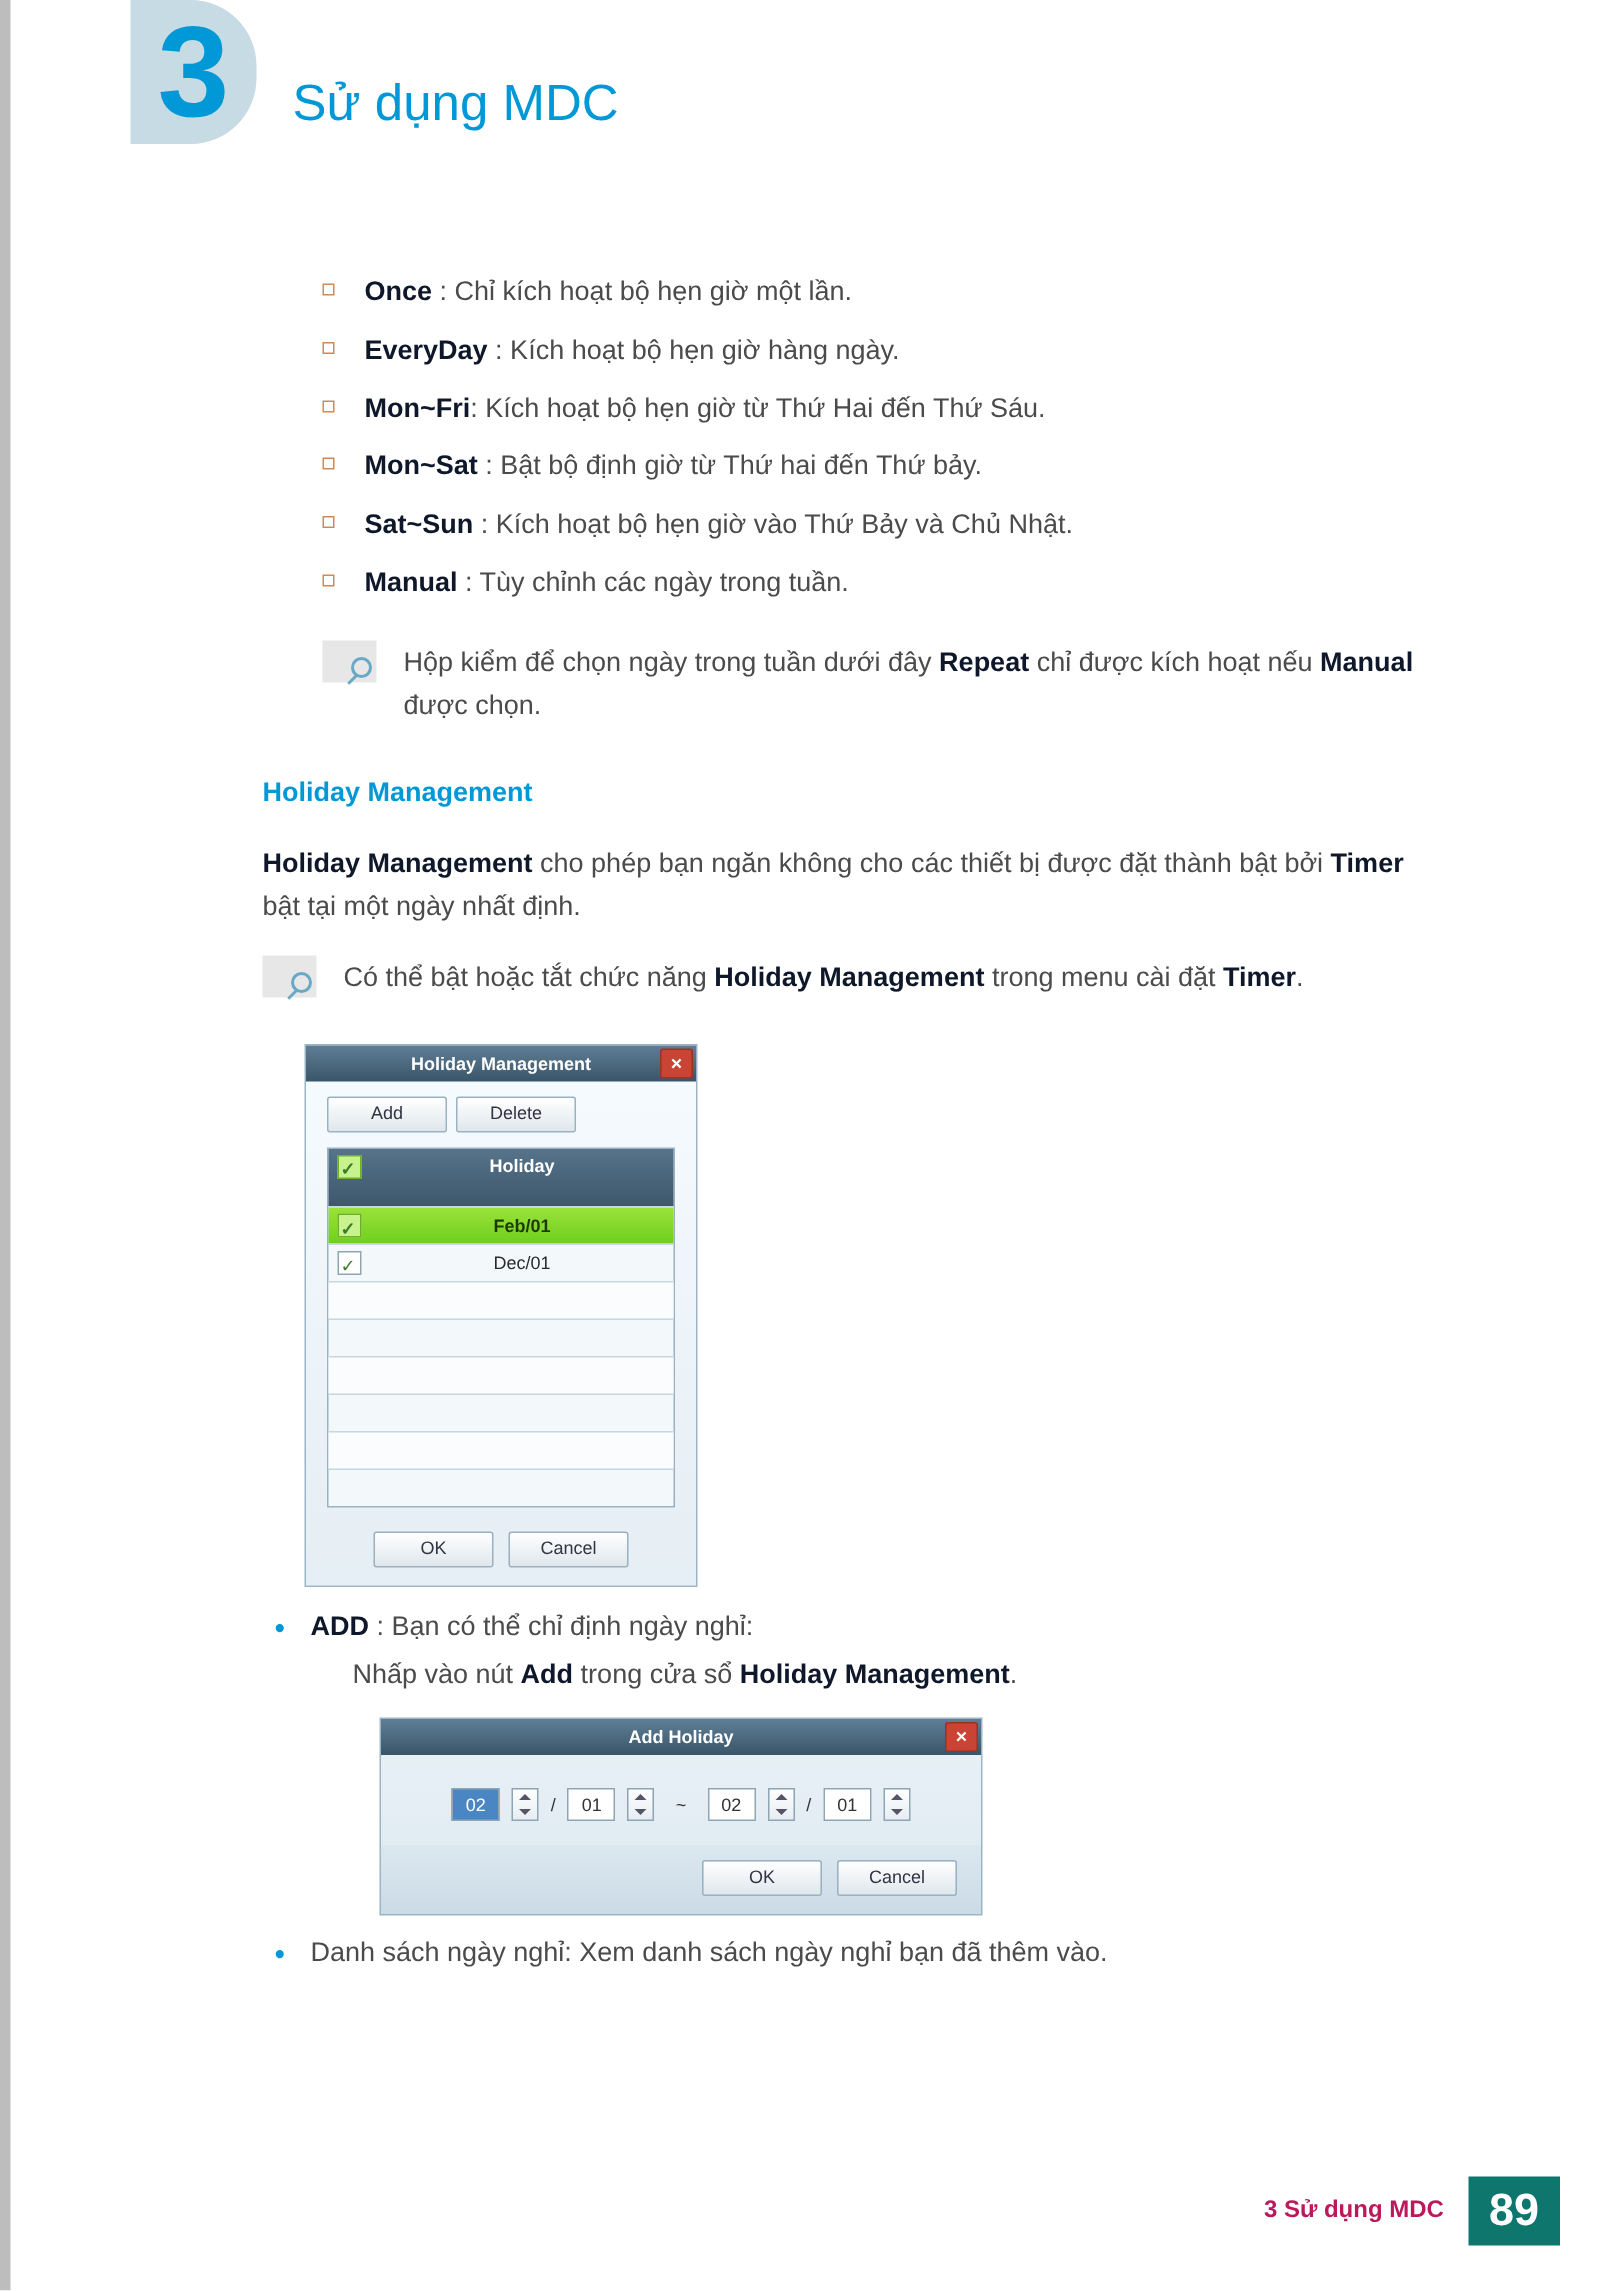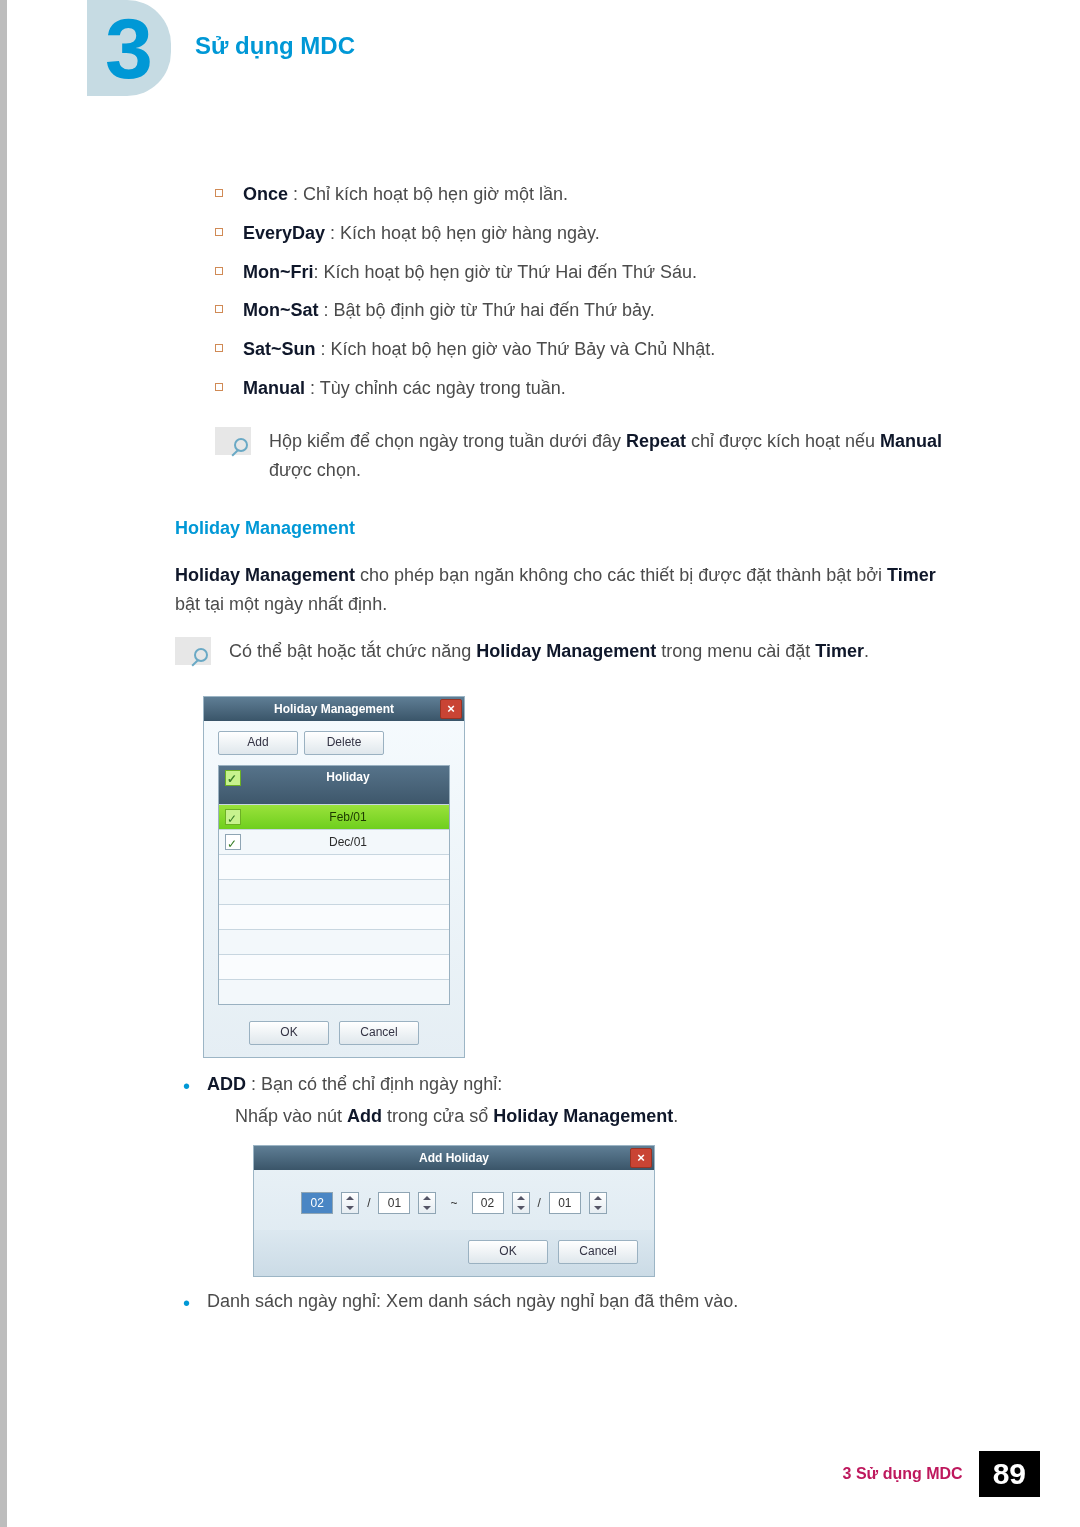--- a/index.html
+++ b/index.html
@@ -34,23 +34,23 @@
   }
   .chapter-badge .num {
     color: #0098d6;
     font-weight: 700;
     font-size: 86px;
     line-height: 96px;
   }
   .chapter-title {
     position: absolute;
     left: 188px;
-    top: 32px;
-    font-size: 24px;
-    font-weight: 700;
+    top: 50px;
+    font-size: 34px;
+    font-weight: 400;
     color: #0098d6;
   }
   .content {
     padding: 60px 120px 0 168px;
     font-size: 18px;
     line-height: 1.6;
   }
   .squarelist {
     list-style: none;
     padding-left: 40px;
@@ -197,21 +197,21 @@
   .trow {
     display: flex;
     height: 24px;
     line-height: 24px;
     font-size: 12px;
     border-top: 1px solid #c8d6e0;
   }
   .row-sel {
     background: linear-gradient(#9ae23b, #6fcf1e);
     color: #1d3a00;
-    font-weight: 400;
+    font-weight: 700;
   }
   .row-alt { background: #fafcfe; }
   .chkbox {
     display: inline-block;
     width: 14px; height: 14px;
     border: 1px solid #8fa5b4;
     background: #fff;
     margin-top: 4px;
     position: relative;
   }
@@ -285,21 +285,21 @@
     bottom: 30px;
     display: flex;
     align-items: center;
     gap: 16px;
   }
   .footer-text {
     color: #be185d;
     font-weight: 700;
   }
   .page-box {
-    background: #000000;
+    background: #0f766e;
     color: #fff;
     font-weight: 700;
     font-size: 30px;
     padding: 6px 14px;
   }
 </style>
 </head>
 <body>
 
 <div class="page">

